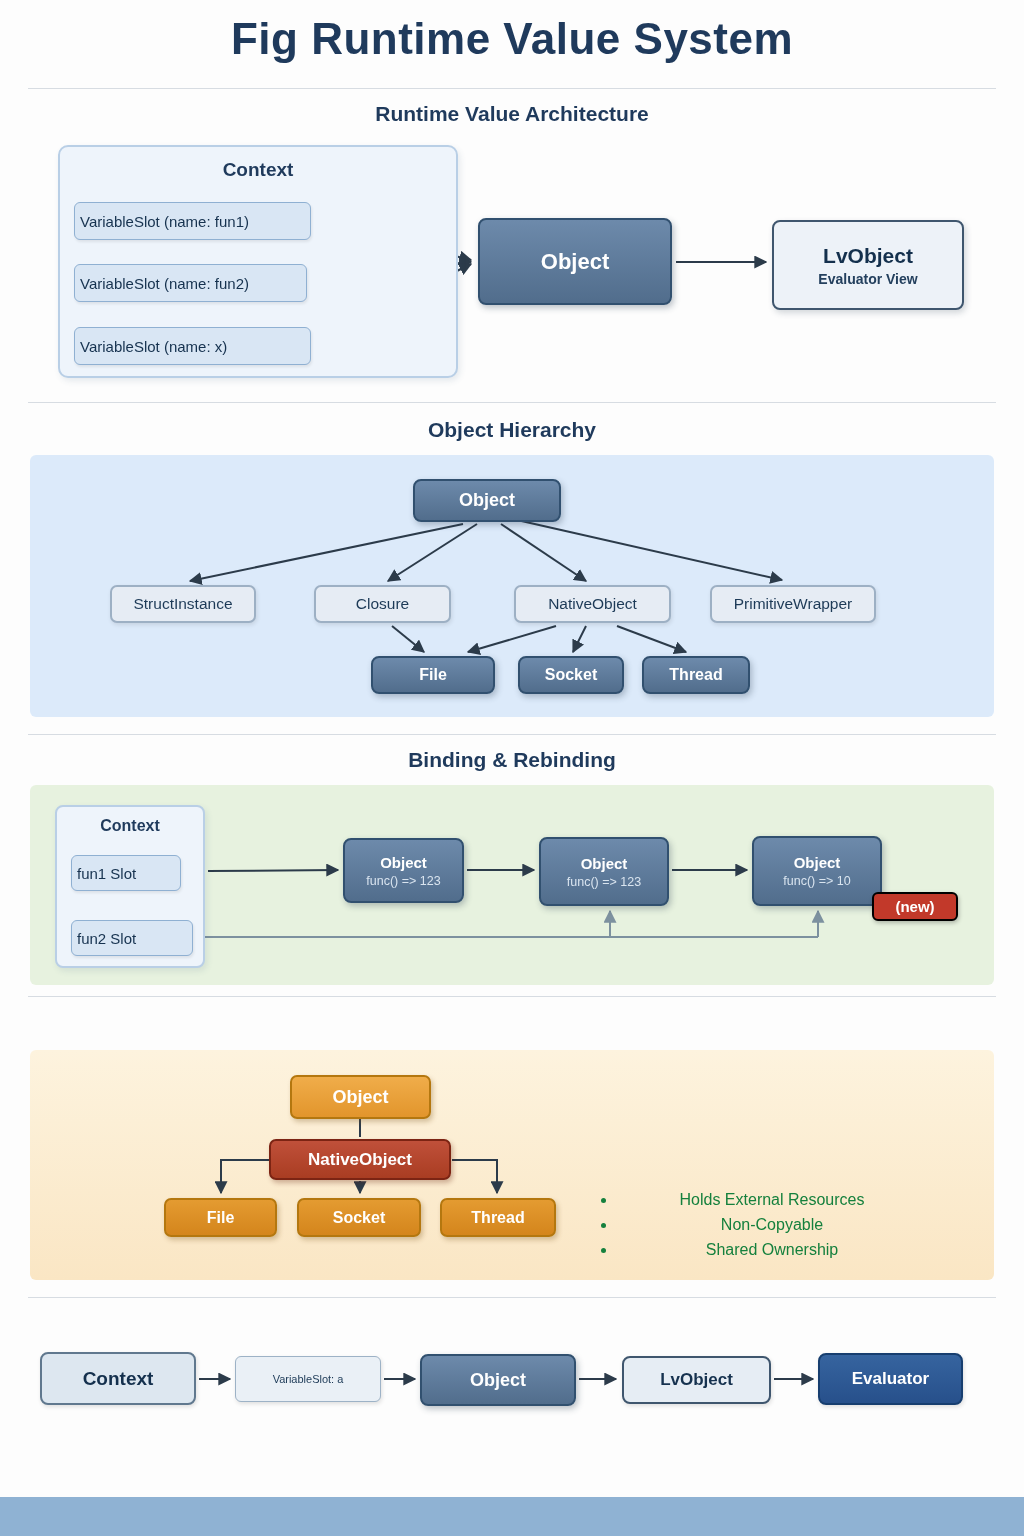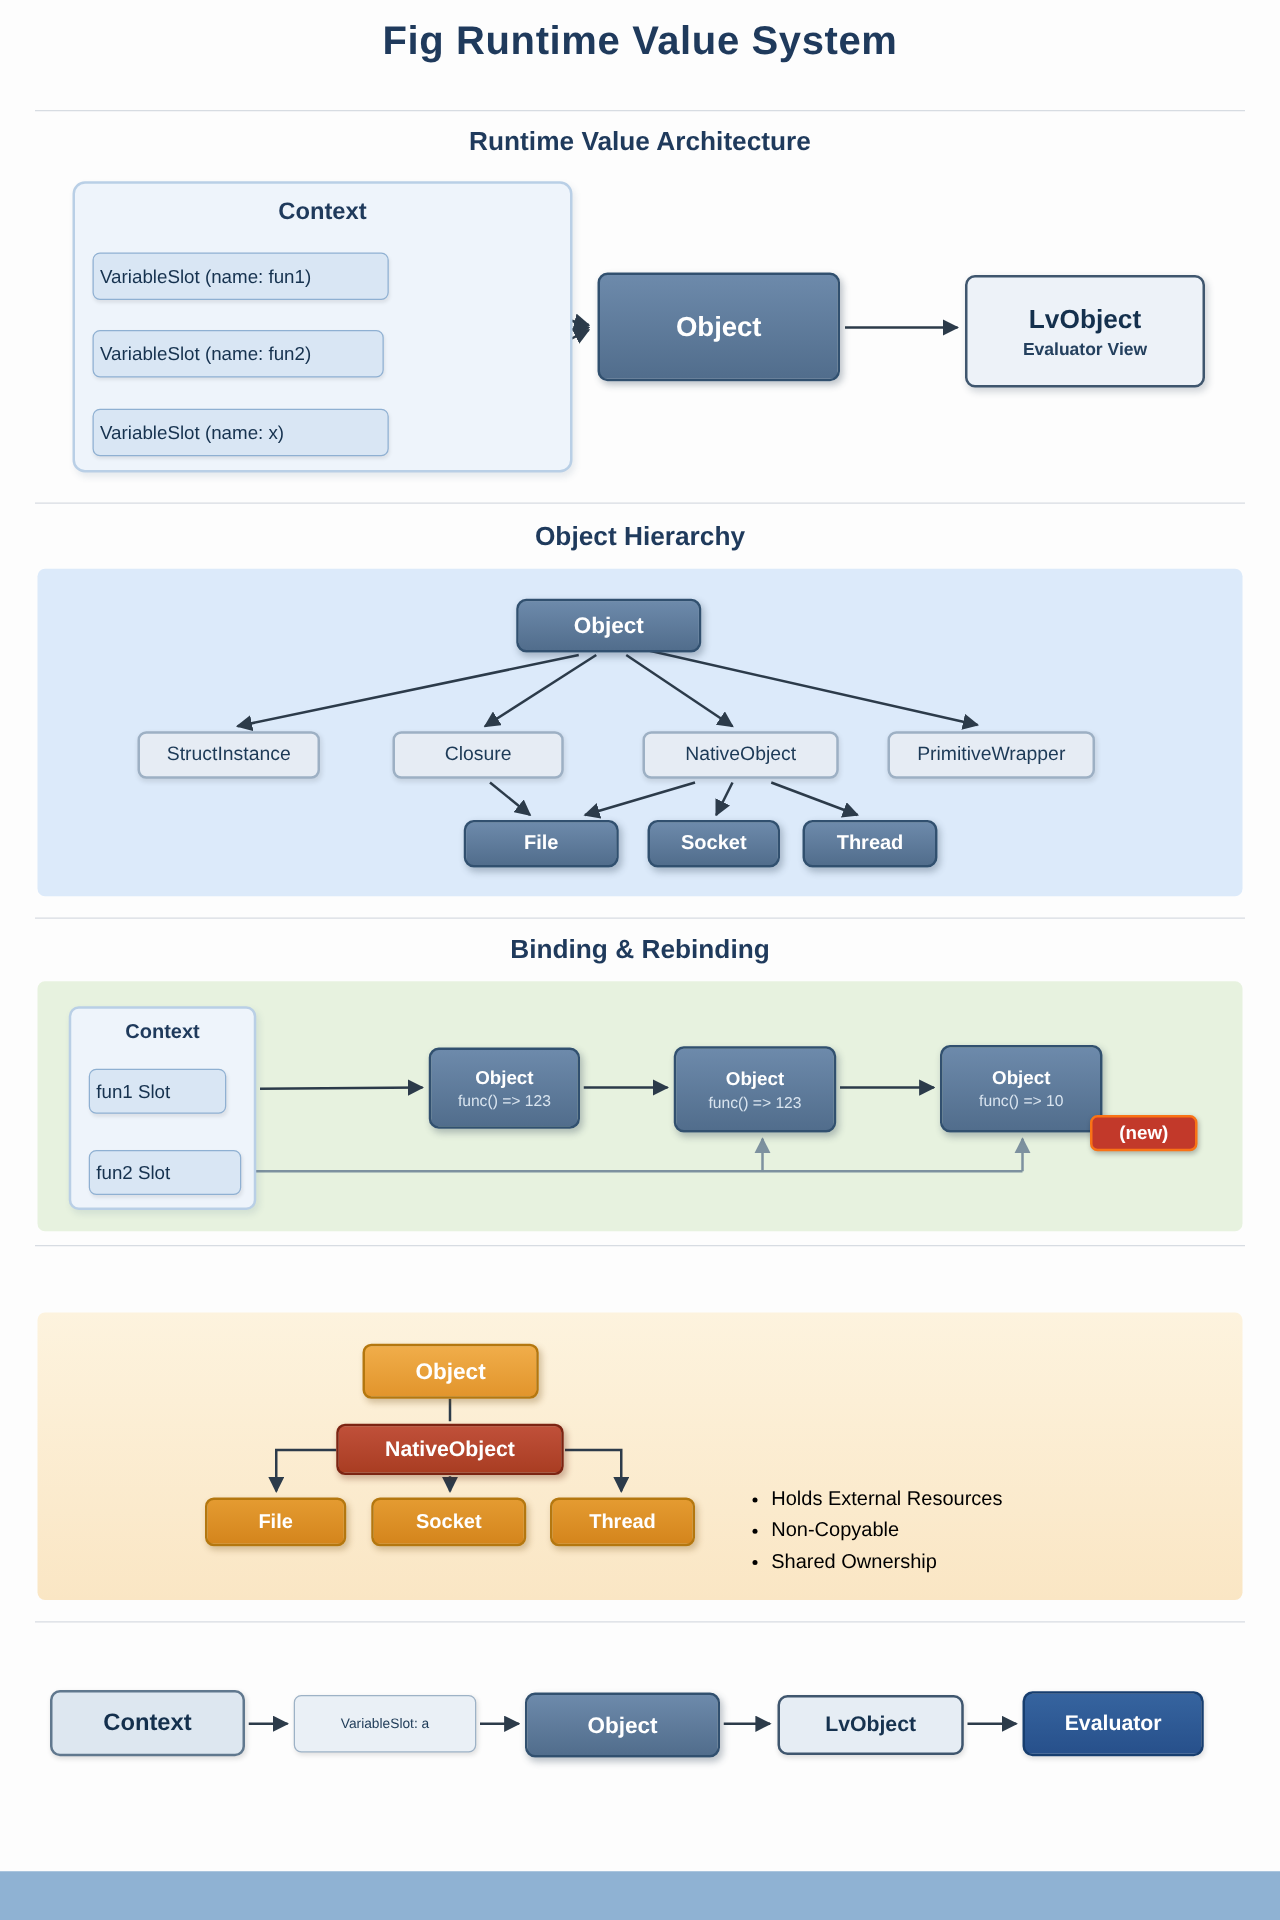--- a/index.html
+++ b/index.html
@@ -5,21 +5,21 @@
   * { margin:0; padding:0; box-sizing:border-box; }
   :root{
     --navy:#1f3a5c; --steel:#5d7a9c; --steel-border:#31506f;
     --panel-blue:#dceafa; --panel-green:#e7f2df;
     --orange:#e9a23d; --orange-deep:#d98d26; --red-native:#b5452c;
     --red-badge:#c2392a; --evaluator-blue:#2c5a9b;
   }
   body { font-family:"Liberation Sans", sans-serif; background:#ffffff; }
   .canvas { position:relative; width:1024px; height:1536px; background:#fdfdfd; overflow:hidden; }
   .abs { position:absolute; }
-  .title { width:100%; text-align:center; top:14px; font-size:32px; font-weight:bold;
+  .title { width:100%; text-align:center; top:14px; font-size:44px; font-weight:bold;
            color:var(--navy,#1f3a5c); letter-spacing:.5px; z-index:2; }
   .sec-header { width:100%; text-align:center; font-size:21px; font-weight:bold;
                 color:var(--navy,#1f3a5c); z-index:2; }
   .divider { position:absolute; left:28px; width:968px; border-top:1.5px solid #d7dce2; z-index:0; }
   .panel { position:absolute; border-radius:6px; z-index:0; }
   svg.wires { position:absolute; left:0; top:0; z-index:1; pointer-events:none; }
 
   .steel-box { background:linear-gradient(180deg,#6d8aab,#516d8c);
                border:2px solid var(--steel-border,#31506f); border-radius:8px; color:#fff;
                font-weight:bold; display:flex; align-items:center; justify-content:center;
@@ -38,33 +38,33 @@
   .lv-sub { font-size:14px; font-weight:bold; color:#24405e; }
   .child-box { position:absolute; height:38px; background:#e6ecf4; border:2px solid #9db0c4;
                border-radius:7px; display:flex; align-items:center; justify-content:center;
                font-size:15.5px; color:#1d3a57; box-shadow:1px 2px 4px rgba(0,0,0,.1); z-index:2; }
   .obj-card { position:absolute; background:linear-gradient(180deg,#6d8aab,#516d8c);
               border:2px solid var(--steel-border,#31506f); border-radius:8px; display:flex;
               flex-direction:column; align-items:center; justify-content:center; gap:3px;
               box-shadow:2px 3px 6px rgba(40,60,80,.3); z-index:2; }
   .obj-title { font-size:15px; font-weight:bold; color:#fff; }
   .obj-val { font-size:12.5px; color:#d9e4ef; }
-  .badge { position:absolute; background:var(--red-badge,#c2392a); border:2px solid #f97316;
+  .badge { position:absolute; background:var(--red-badge,#c2392a); border:2px solid #000000;
            border-radius:6px; color:#fff; font-weight:bold; font-size:15px; display:flex;
            align-items:center; justify-content:center; box-shadow:1px 2px 4px rgba(0,0,0,.25); z-index:2; }
   .orange-box { position:absolute; background:linear-gradient(180deg,#f0ad4a,#e2952c);
                 border:2px solid #b4770f; border-radius:7px; color:#fff; font-weight:bold;
                 display:flex; align-items:center; justify-content:center;
                 box-shadow:2px 3px 5px rgba(120,80,20,.3); z-index:2; }
   .red-box { position:absolute; background:linear-gradient(180deg,#c0503a,#a93d22);
              border:2px solid #7c2413; border-radius:7px; color:#fff; font-weight:bold;
              display:flex; align-items:center; justify-content:center;
              box-shadow:2px 3px 5px rgba(100,30,10,.3); z-index:2; }
   .notes { position:absolute; z-index:2; list-style:disc; padding-left:20px; }
-  .notes li { font-size:16px; color:#000000; margin:7px 0; }
+  .notes li { font-size:16px; color:#15803d; margin:7px 0;text-align:center; }
   .ov-box { position:absolute; display:flex; align-items:center; justify-content:center;
             border-radius:8px; z-index:2; box-shadow:1px 2px 4px rgba(0,0,0,.12); }
   .ov-context { background:#dde7f0; border:2px solid #60788e; font-weight:bold; font-size:19px; color:#14304d; }
   .ov-slot { background:#eaf0f6; border:1.5px solid #9db2c6; font-size:11px; color:#1d3a57; border-radius:6px; }
   .ov-lv { background:#e6edf4; border:2.5px solid #3f566e; font-weight:bold; font-size:17px; color:#16324f; }
   .ov-eval { background:linear-gradient(180deg,#36649f,#27508b); border:2px solid #173e6f;
              color:#fff; font-weight:bold; font-size:17px; }
   .bottom-bar { position:absolute; left:0; top:1497px; width:1024px; height:39px;
                 background:#8fb2d3; z-index:2; }
 </style>

